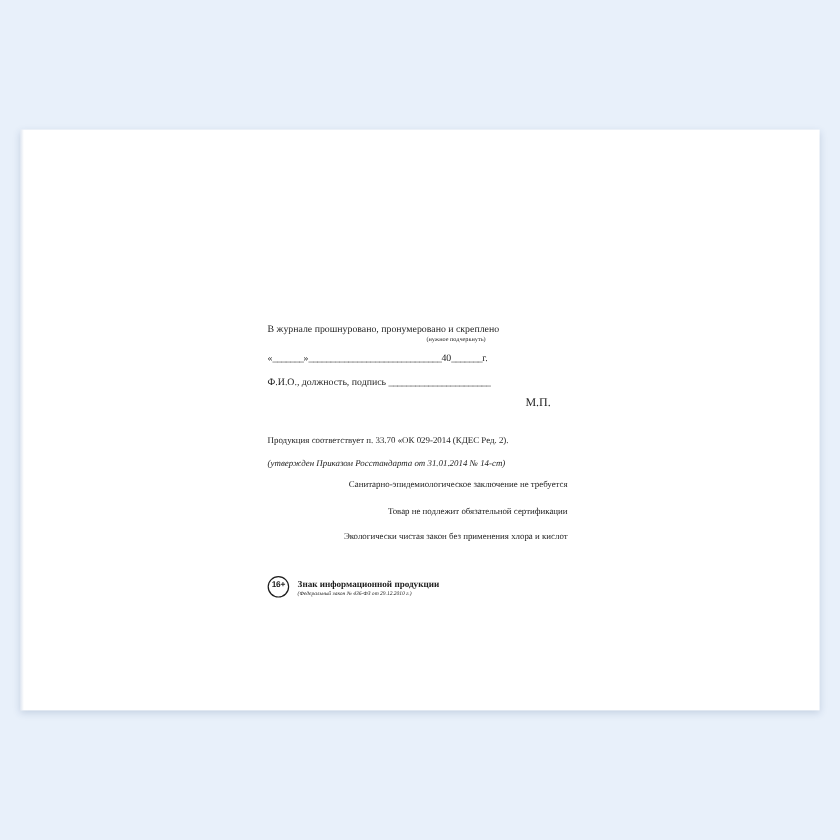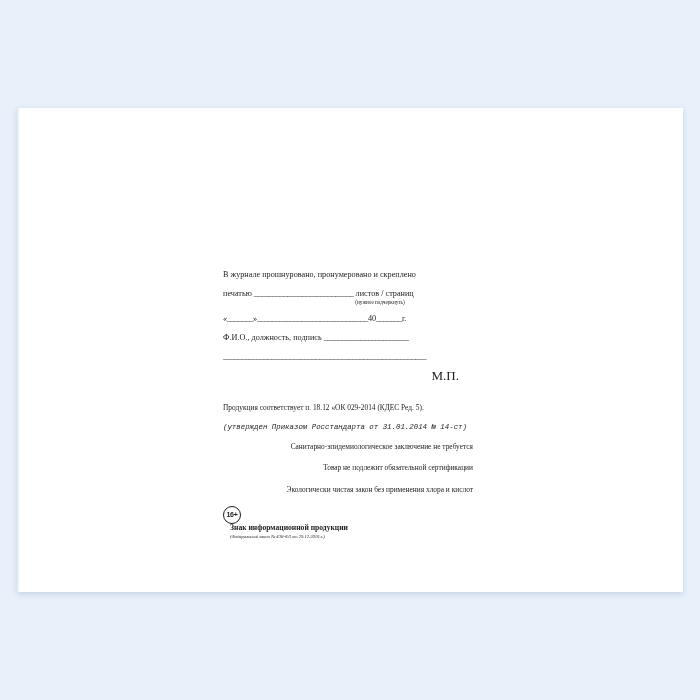--- a/index.html
+++ b/index.html
@@ -59,47 +59,45 @@
     letter-spacing: -0.4px;
   }
   .sublabel {
     font-size: 5.2px;
     text-align: center;
     margin-top: -9px;
     margin-bottom: 9px;
     padding-left: 64px;
   }
   .mp {
-    font-size: 13px;
+    font-size: 10px;
     text-align: right;
     margin-top: -3px;
     padding-right: 14px;
   }
   .blk-bottom {
     margin-top: 21px;
     font-size: 7.4px;
     line-height: 1.28;
   }
   .blk-bottom p {
     margin: 0 0 9px 0;
   }
   .ital {
     font-style: italic;
-    font-family: Liberation Mono, monospace;
   }
   .gap-lg {
     margin-bottom: 12px !important;
     text-align: right;
   }
   
   .mark-row {
     display: flex;
-    align-items: flex-start;
-    margin-top: 12px;
-    flex-direction: column;
+    align-items: flex-end;
+    margin-top: 28px;
   }
   .age-badge {
     width: 16px;
     height: 16px;
     border: 0.8px solid #1d1d1d;
     border-radius: 50%;
     display: flex;
     align-items: center;
     justify-content: center;
     font-family: "Liberation Sans", sans-serif;
@@ -127,46 +125,38 @@
 <div id="stage">
   <div id="paper">
     <div id="content">
 
       <div class="blk-top">
 
         <div class="line-row">
           <span>В журнале прошнуровано, пронумеровано и скреплено</span>
         </div>
 
-        <div class="line-row">
-          <span>печатью</span>
-          <span class="fill">___________________________</span>
-          <span>листов / страниц</span>
-        </div>
         <div class="sublabel">(нужное подчеркнуть)</div>
 
         <div class="line-row">
           <span>«</span><span class="fill">_______</span><span>»</span><span class="fill">______________________________</span><span>40</span><span class="fill">_______</span><span>г.</span>
         </div>
 
         <div class="line-row">
           <span>Ф.И.О., должность, подпись</span>
           <span class="fill">_______________________</span>
         </div>
 
-        <div class="line-row">
-          <span class="fill">_______________________________________________________</span>
-        </div>
 
         <div class="mp">М.П.</div>
       </div>
 
       <div class="blk-bottom">
         <p>
-          <span>Продукция соответствует п. 18.12 «ОК 029-2014 (КДЕС Ред. 5).</span><br>
+          <span>Продукция соответствует п. 33.70 «ОК 029-2014 (КДЕС Ред. 2).</span><br>
           <br>
           <span class="ital">(утвержден Приказом Росстандарта от 31.01.2014 № 14-ст)</span>
         </p>
         <p class="gap-lg">Санитарно-эпидемиологическое заключение не требуется</p>
         <p class="gap-lg">Товар не подлежит обязательной сертификации</p>
         <p class="gap-lg">Экологически чистая закон без применения хлора и кислот</p>
 
         <div class="mark-row">
           <div class="age-badge">16+</div>
           <div class="mark-text">

